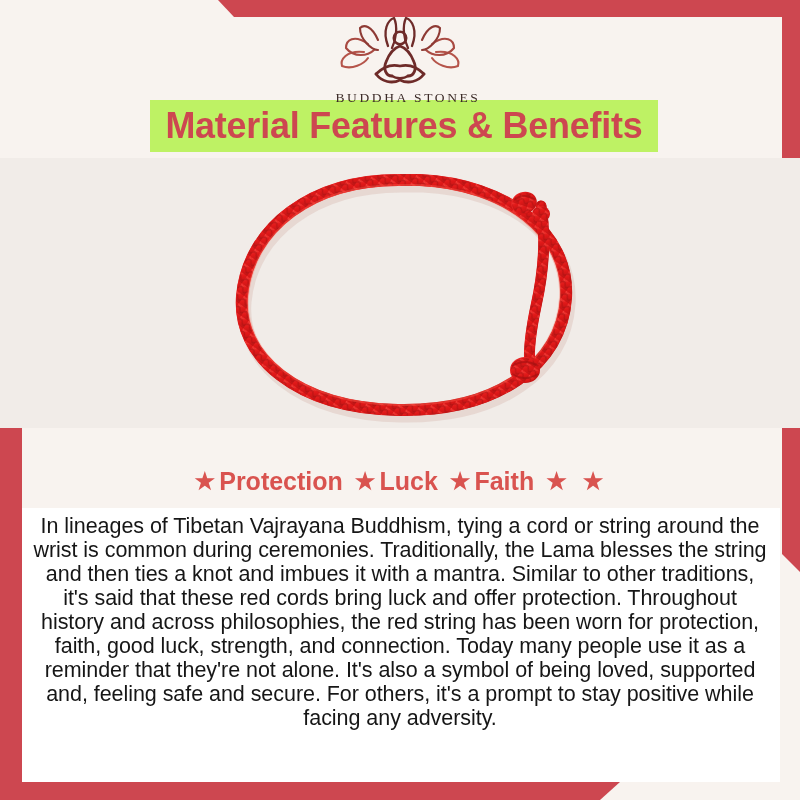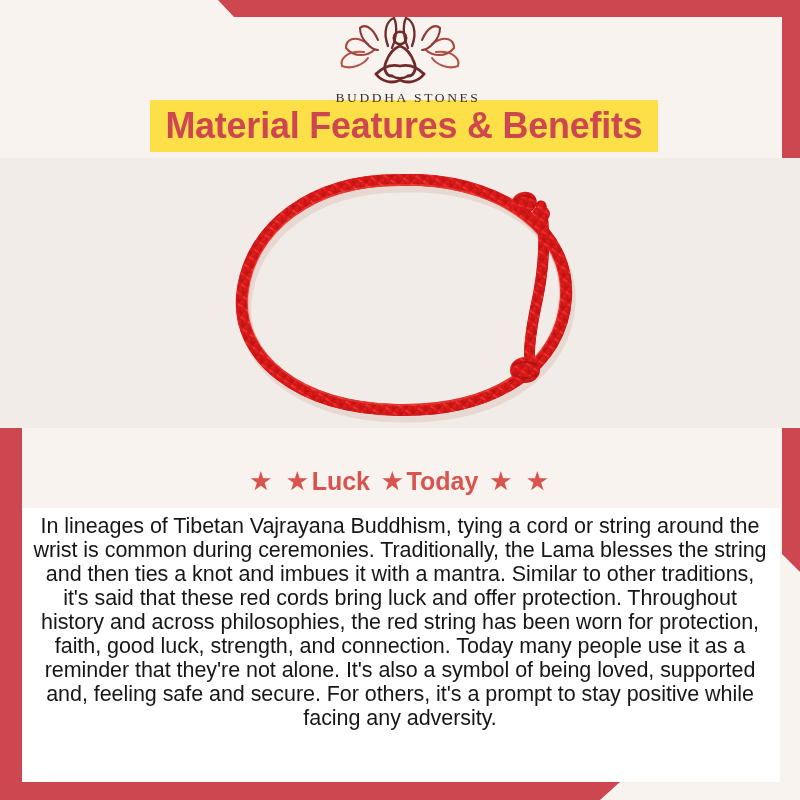--- a/index.html
+++ b/index.html
@@ -82,21 +82,21 @@
     padding-left: 16px;
   }
 
   
   .title-band {
     position: absolute;
     top: 100px;
     left: 150px;
     width: 508px;
     height: 52px;
-    background: #fde047;
+    background: #bef264;
     display: flex;
     align-items: center;
     justify-content: center;
     z-index: 4;
   }
   .title-text {
     font-family: "Liberation Sans Narrow", "Liberation Sans", sans-serif;
     font-size: 37px;
     font-weight: bold;
     color: #cd4750;
@@ -296,28 +296,29 @@
         <ellipse cx="541" cy="56" rx="8.5" ry="7.5" fill="url(#braid)" opacity="0.9"></ellipse>
         <path d="M514 42 Q524 34 535 42" stroke="#a01010" stroke-width="2" fill="none" opacity="0.55"></path>
       </g>
     </svg>
   </div>
 
 
   <div class="benefits">
     <span class="benefit">
       <span class="star">★</span>
+      <span>Protection</span>
     </span>
     <span class="benefit">
       <span class="star">★</span>
       <span>Luck</span>
     </span>
     <span class="benefit">
       <span class="star">★</span>
-      <span>Today</span>
+      <span>Faith</span>
     </span>
     <span class="benefit">
       <span class="star">★</span>
     </span>
     <span class="benefit">
       <span class="star">★</span>
     </span>
   </div>
 
   <div class="copy">

